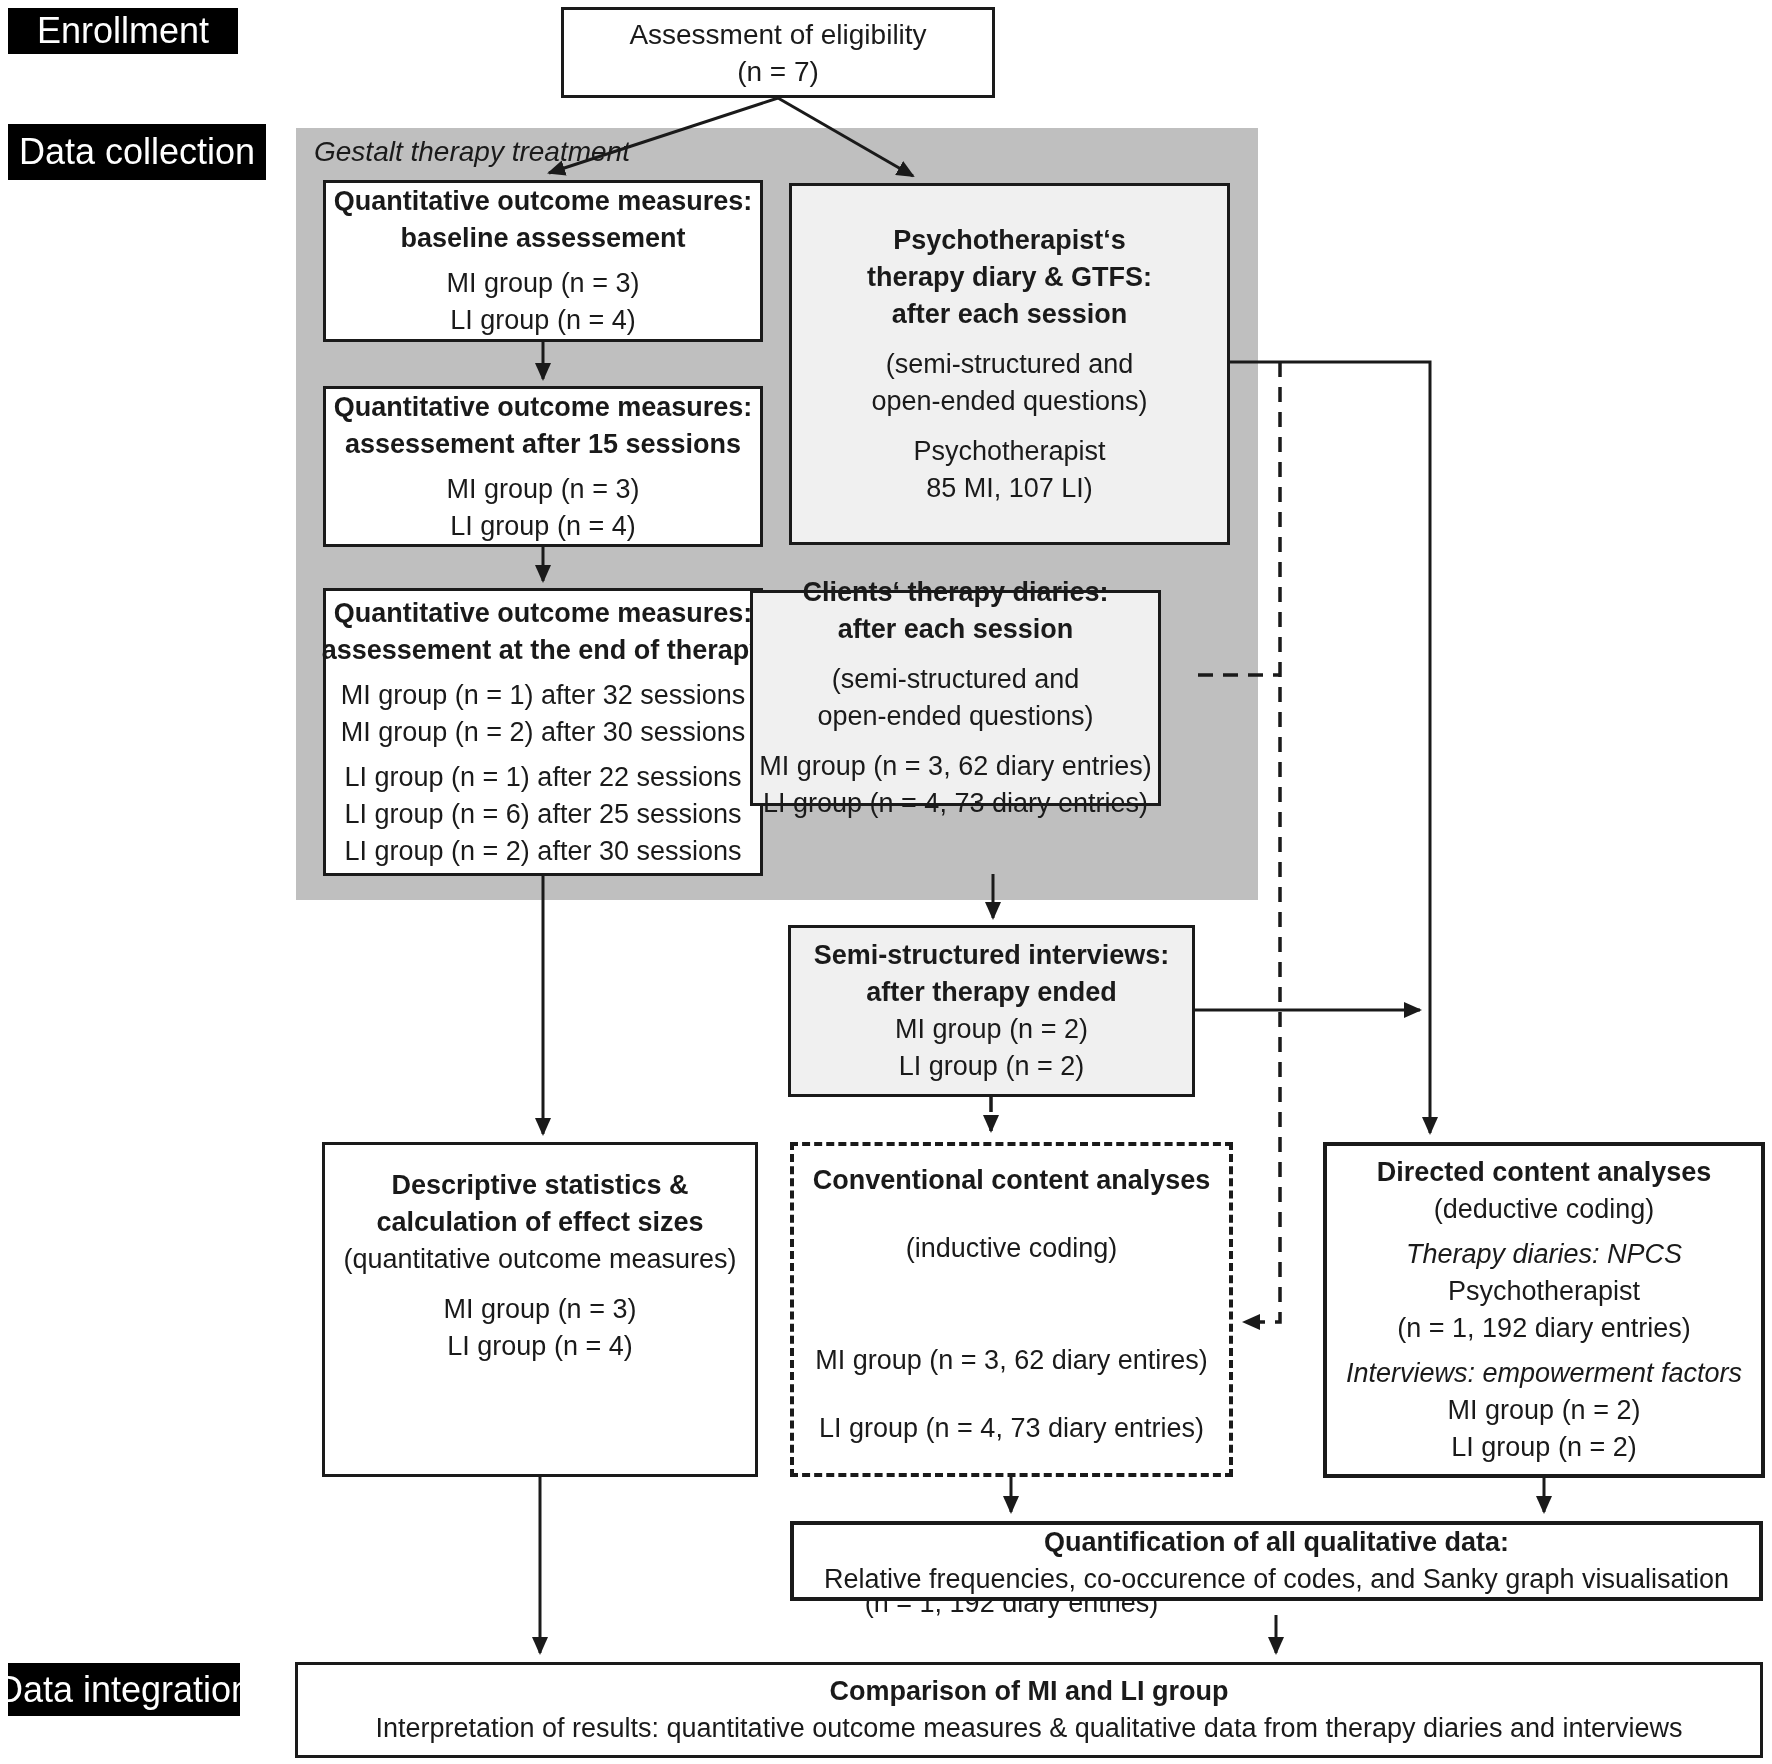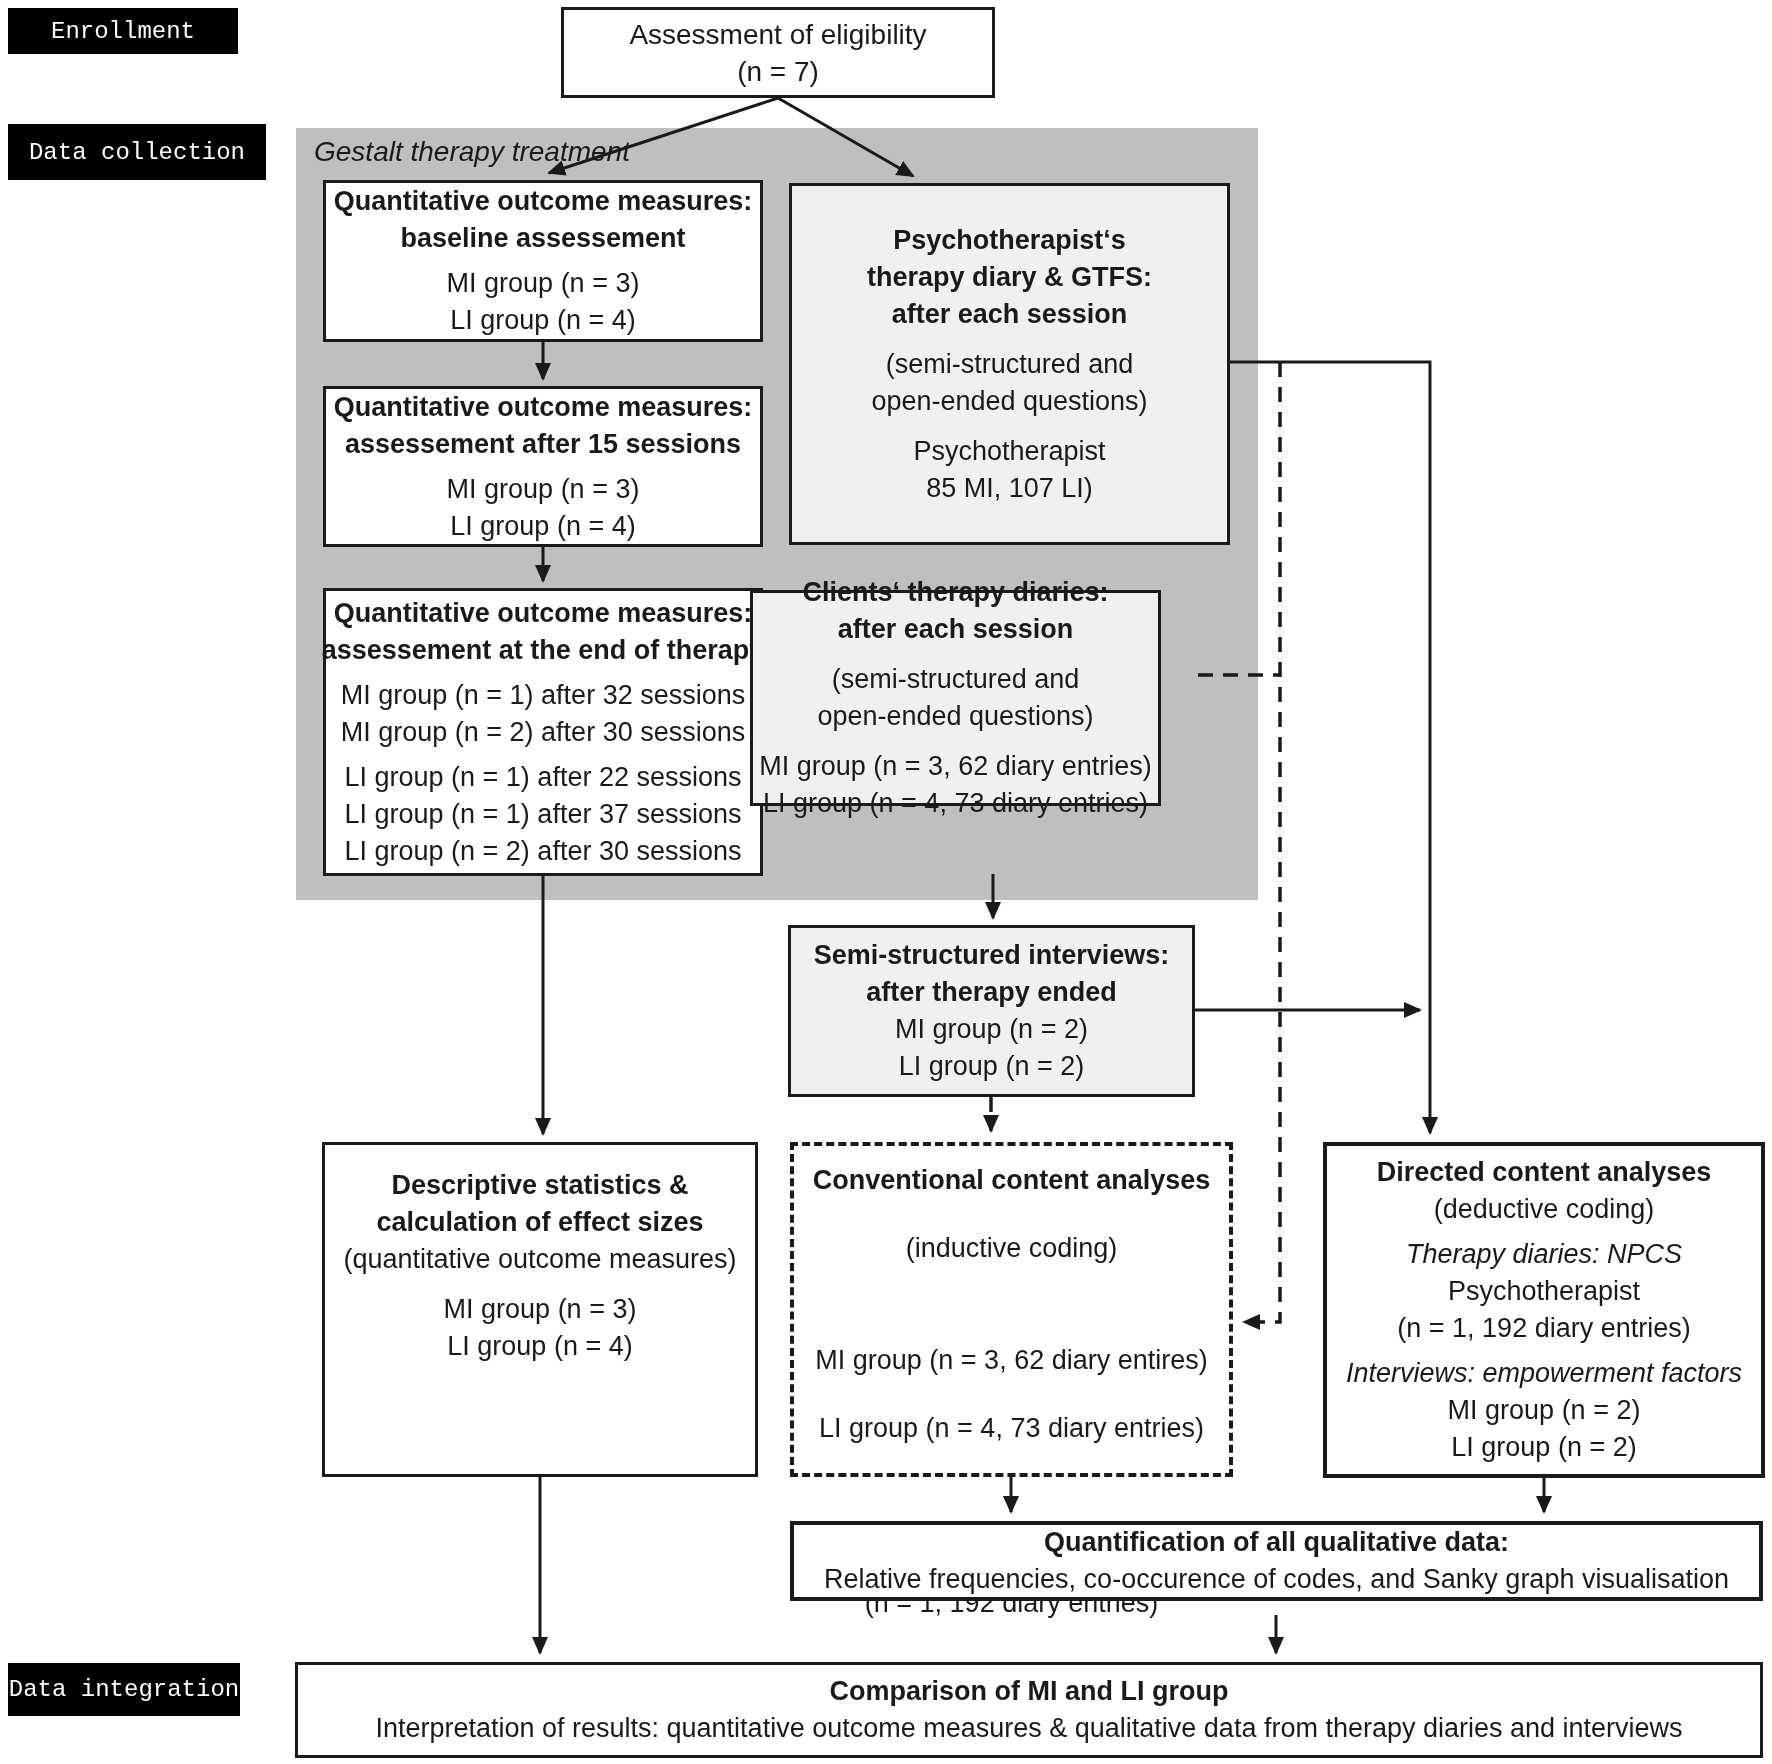--- a/index.html
+++ b/index.html
@@ -11,21 +11,21 @@
   }
   html,body{margin:0;padding:0;background:#ffffff;}
   #canvas{
     position:relative;width:1772px;height:1764px;background:#ffffff;
     font-family:"Liberation Sans", sans-serif;color:var(--line-color);
     overflow:hidden;
   }
   .stage-label{
     position:absolute;background:var(--label-bg);color:var(--label-text);
     display:flex;align-items:center;justify-content:center;
-    font-size:24px;white-space:nowrap;font-family:Liberation Mono, monospace;
+    font-size:36px;white-space:nowrap;
   }
   .gray-region{
     position:absolute;left:296px;top:128px;width:962px;height:772px;
     background:var(--gray-region-bg);
   }
   .gray-region .caption{
     position:absolute;left:18px;top:8px;font-style:italic;font-size:28px;
     white-space:nowrap;
   }
   .bx{
@@ -106,21 +106,21 @@
   </div>
 
   <div class="bx" style="left:323px;top:588px;width:440px;height:288px;">
     <div class="ln b">Quantitative outcome measures:</div>
     <div class="ln b">assessement at the end of therapy</div>
     <div class="sp2"></div>
     <div class="ln">MI group (n = 1) after 32 sessions</div>
     <div class="ln">MI group (n = 2) after 30 sessions</div>
     <div class="sp2"></div>
     <div class="ln">LI group (n = 1) after 22 sessions</div>
-    <div class="ln">LI group (n = 1) after 37 sessions</div>
+    <div class="ln">LI group (n = 6) after 25 sessions</div>
     <div class="ln">LI group (n = 2) after 30 sessions</div>
   </div>
 
   <div class="bx fill" style="left:789px;top:183px;width:441px;height:362px;">
     <div class="ln b">Psychotherapist‘s</div>
     <div class="ln b">therapy diary &amp; GTFS:</div>
     <div class="ln b">after each session</div>
     <div class="sp"></div>
     <div class="ln">(semi-structured and</div>
     <div class="ln">open-ended questions)</div>

